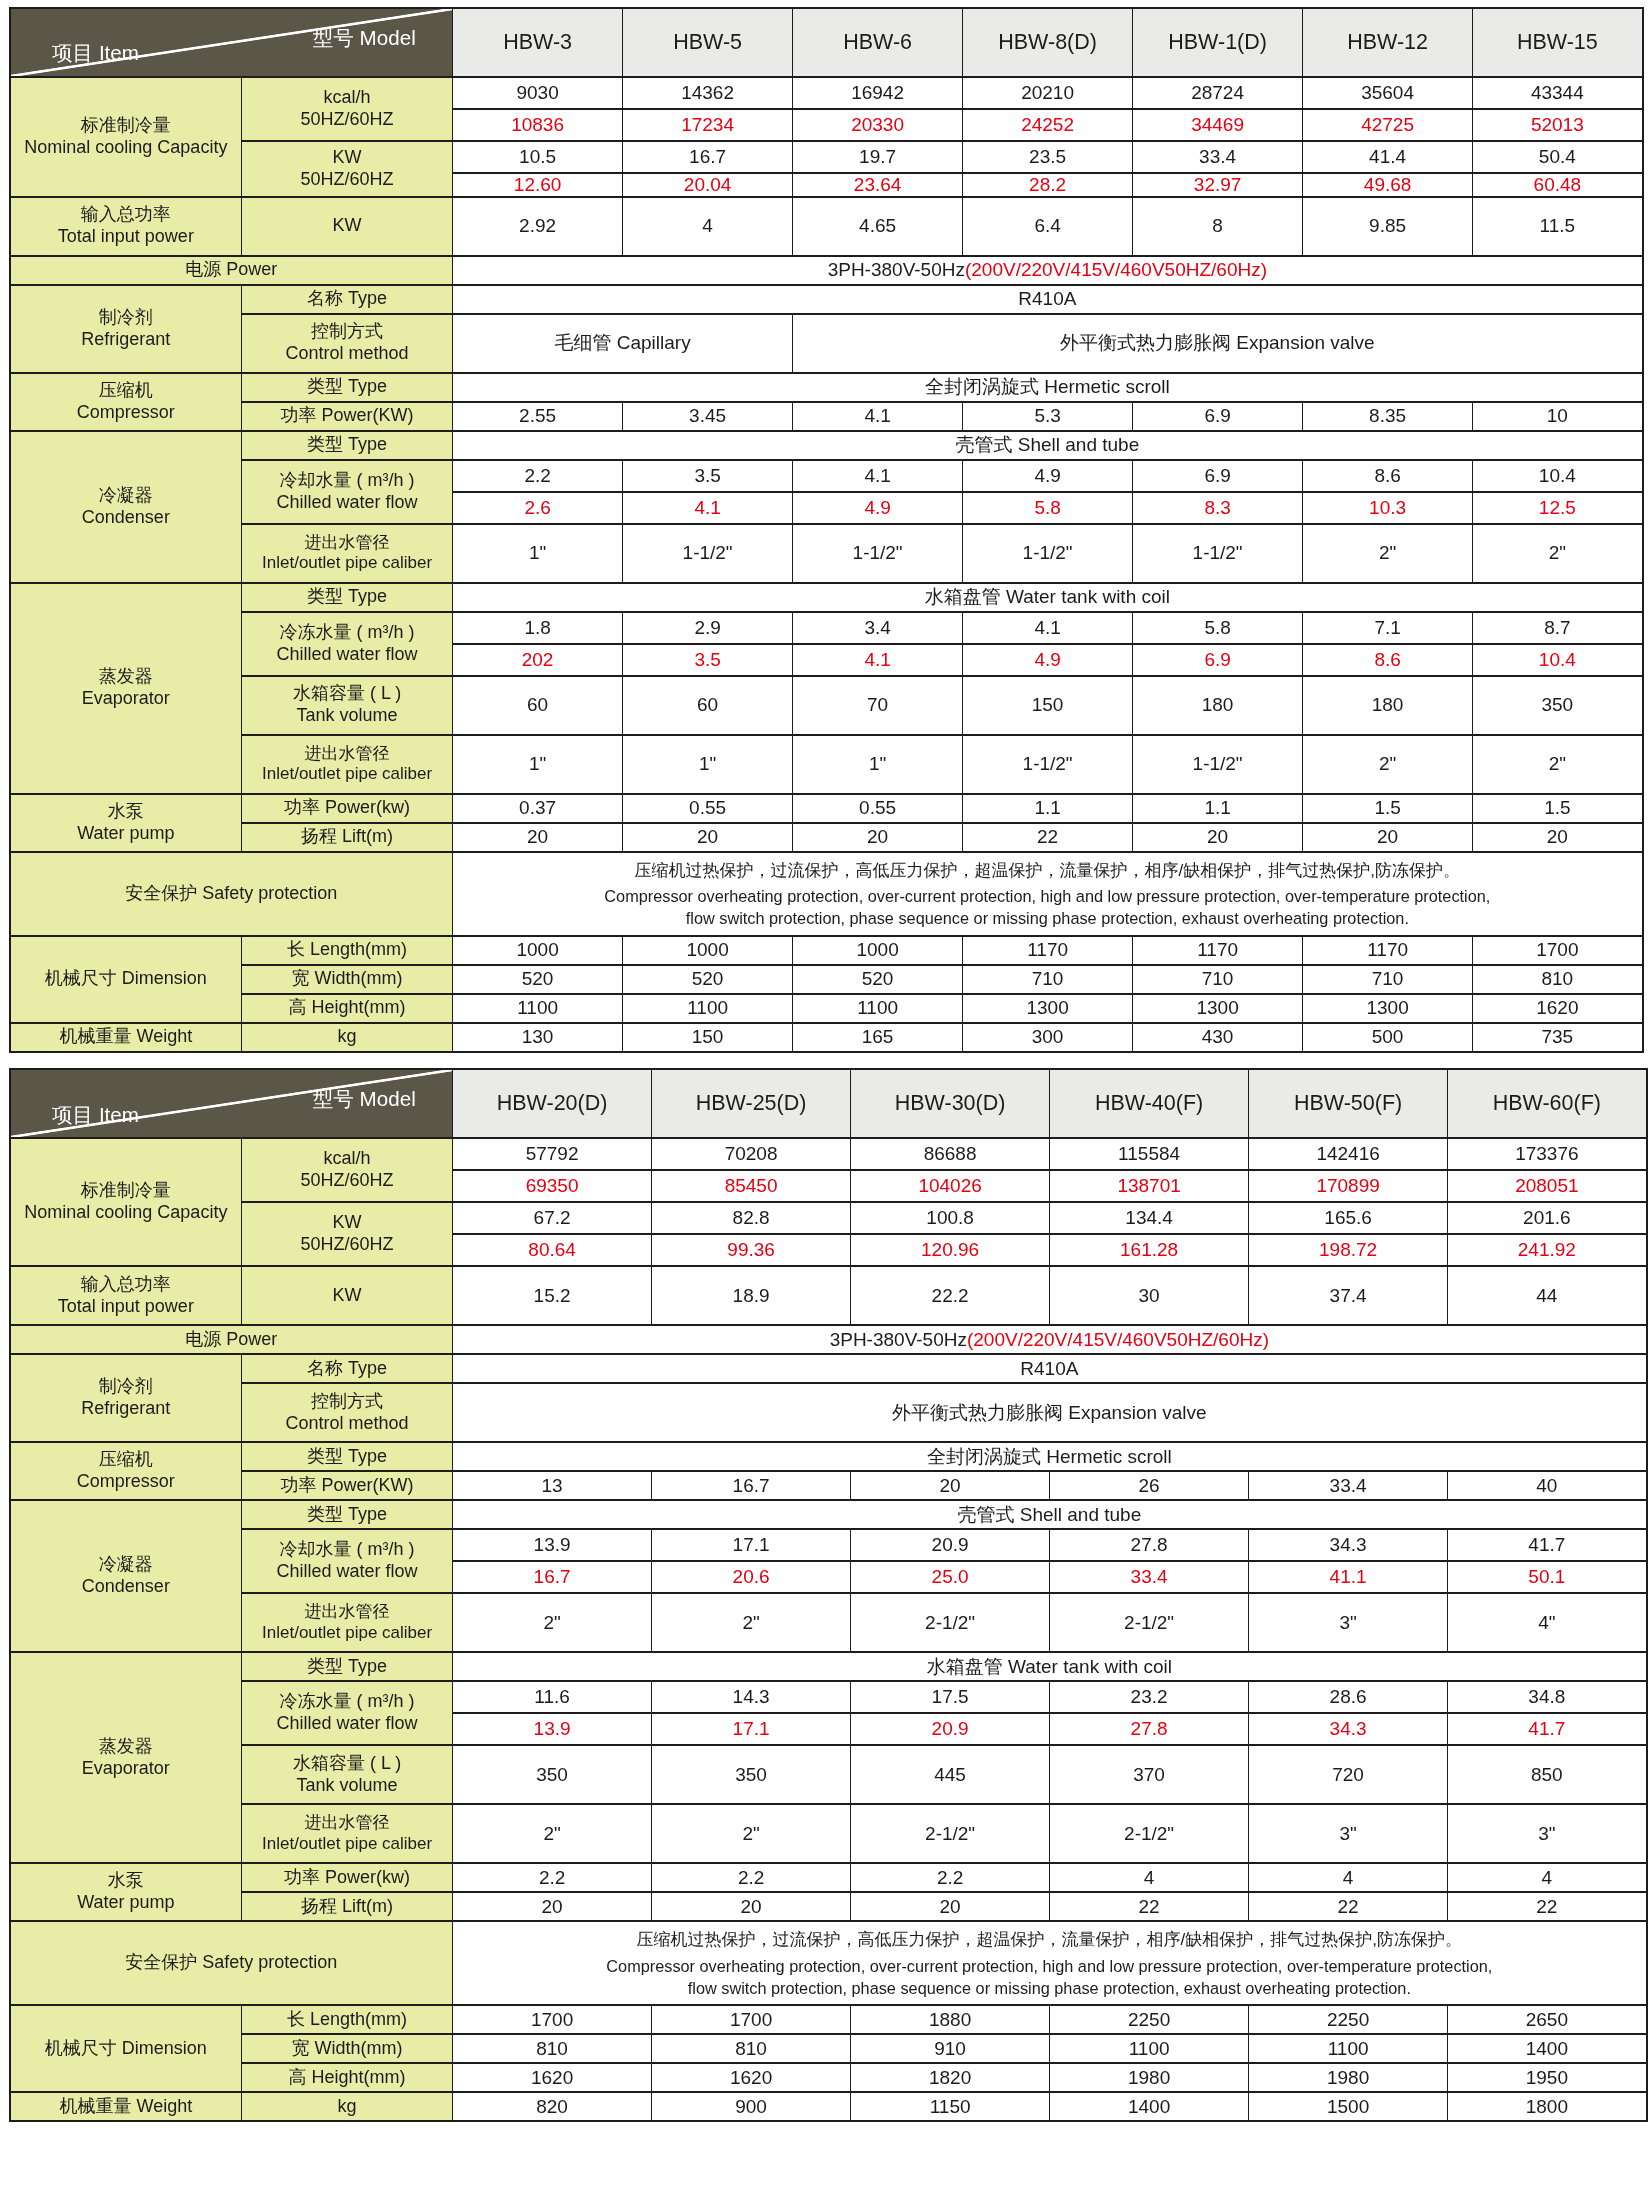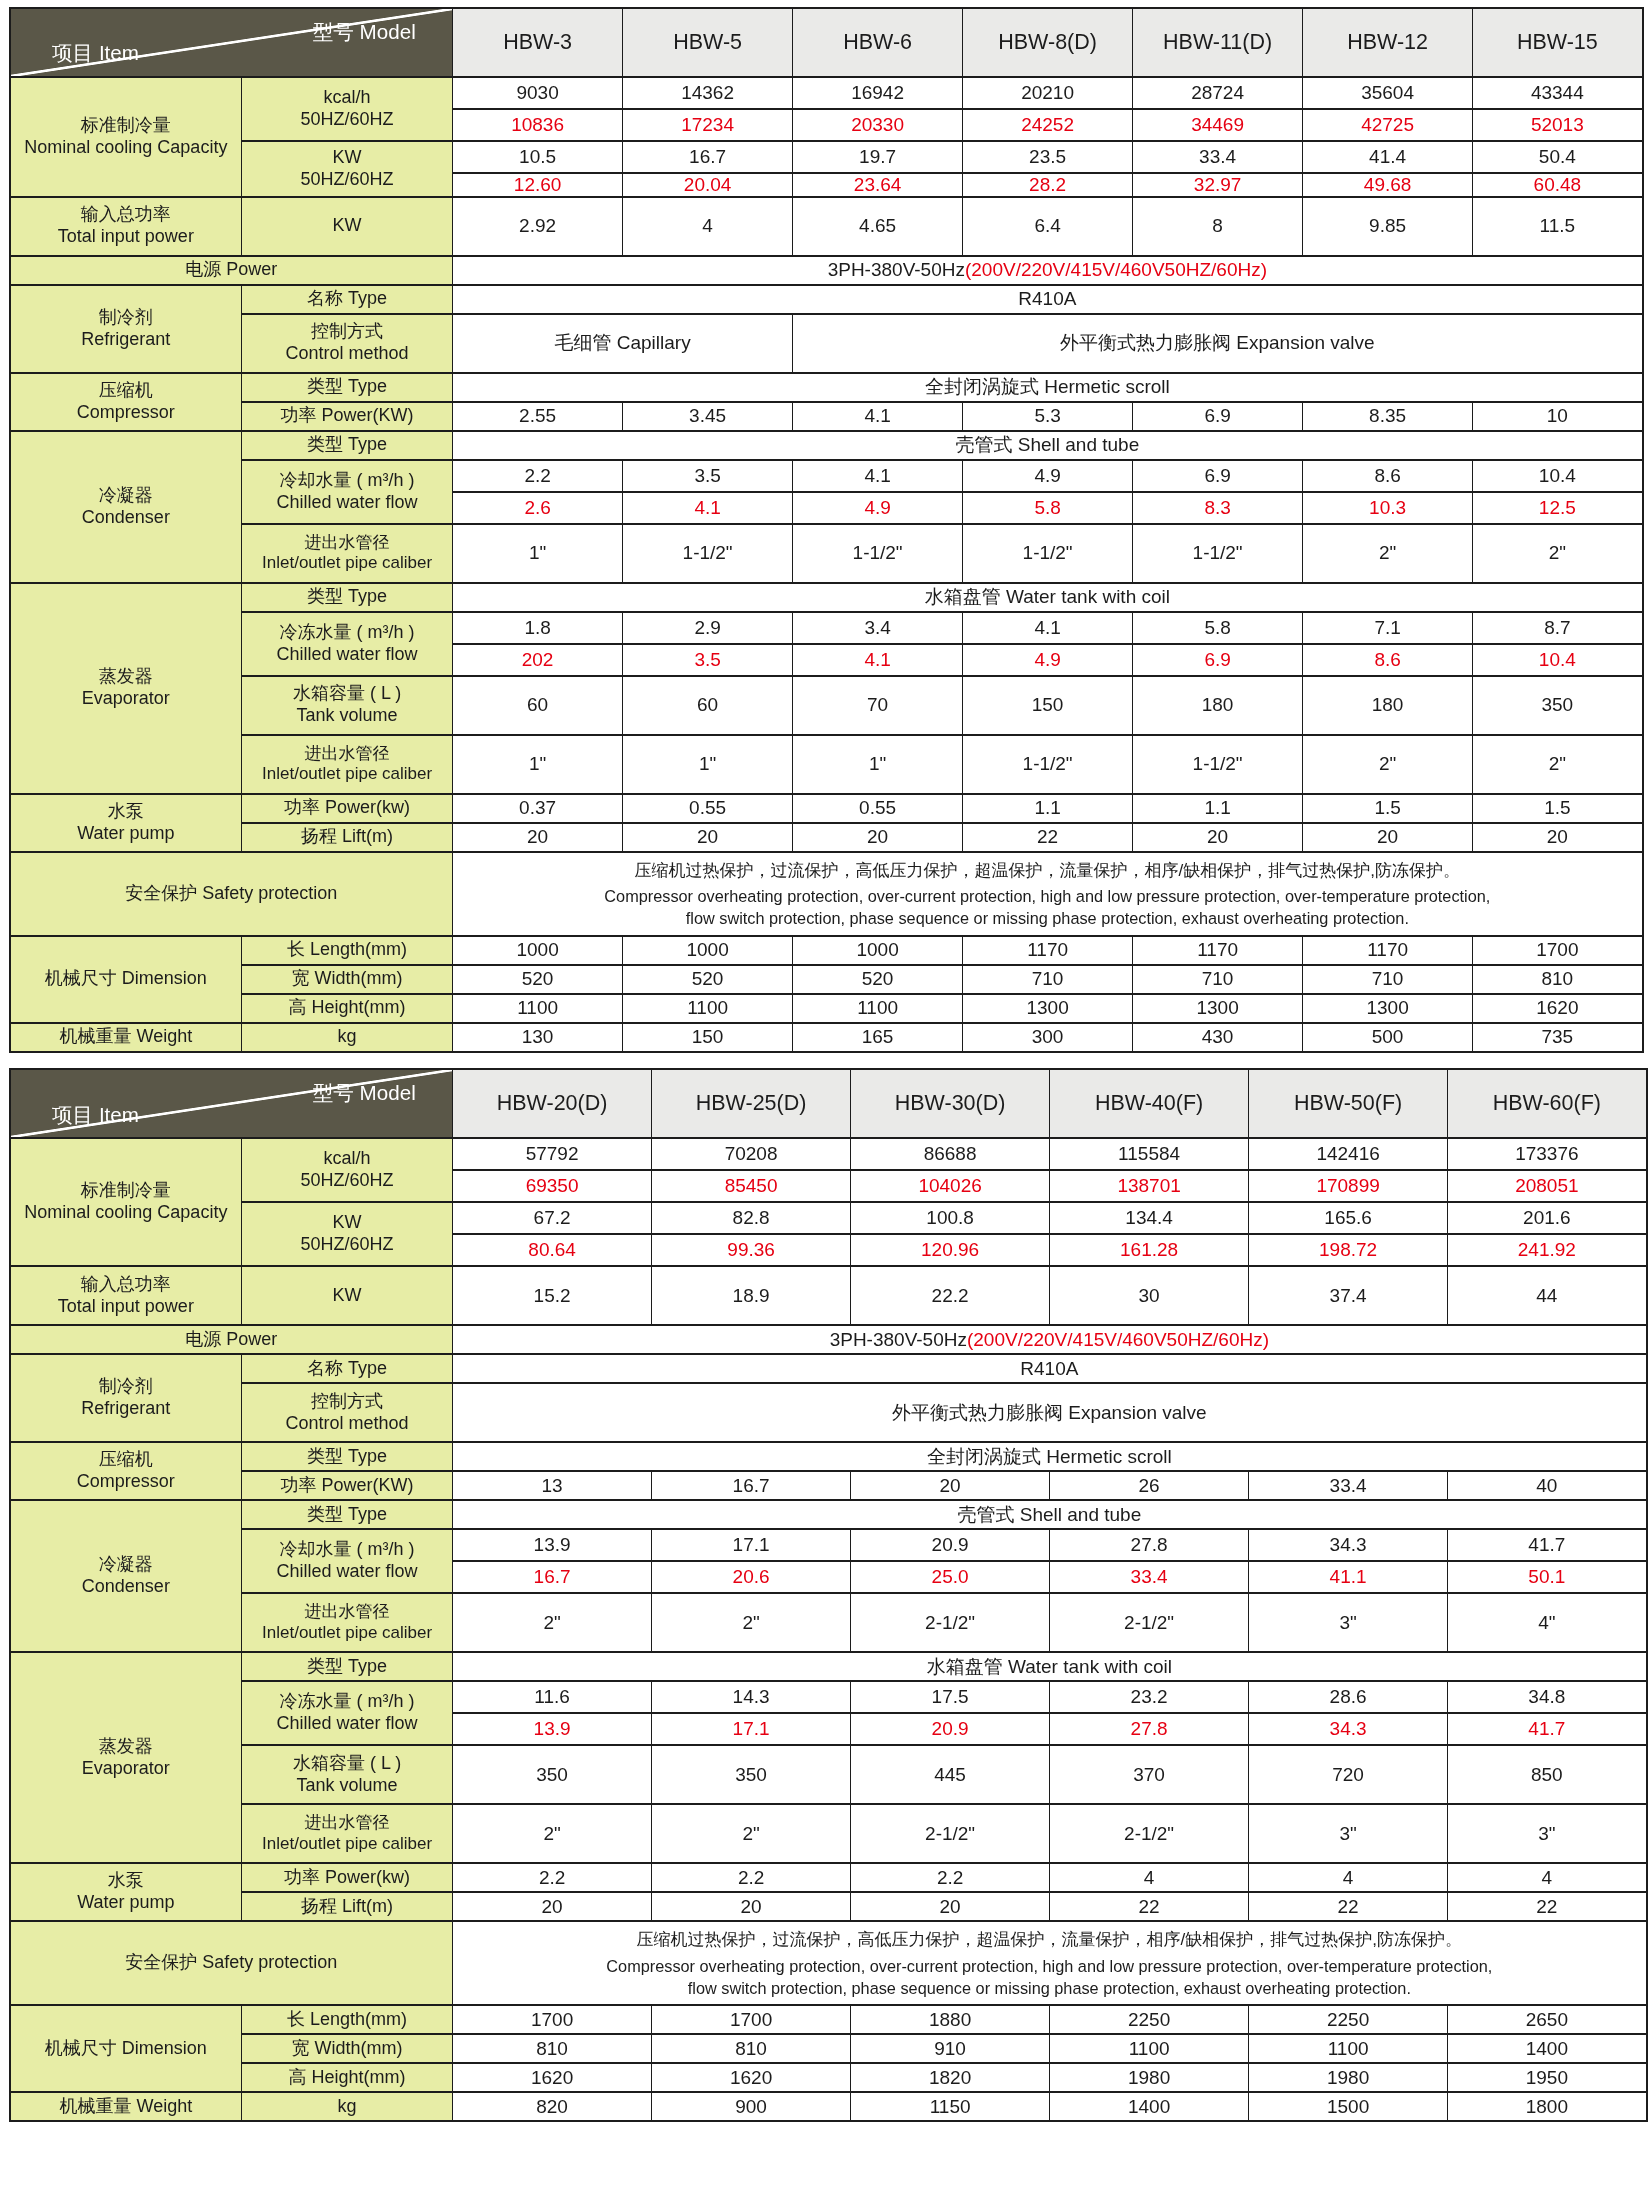--- a/index.html
+++ b/index.html
@@ -41,21 +41,21 @@
     padding:0;
     background-color:#5a5748;
     background-image:linear-gradient(to bottom right,
       rgba(0,0,0,0) calc(50% - 1.7px),
       #ffffff calc(50% - 0.9px),
       #ffffff calc(50% + 0.9px),
       rgba(0,0,0,0) calc(50% + 1.7px));
   }
   .corner-box{position:relative;width:100%;height:65px;}
   .corner-box .corner-model{
-    position:absolute;top:8px;right:33px;color:#ffffff;font-size:20.6px;text-align:right;
+    position:absolute;top:14px;right:33px;color:#ffffff;font-size:20.6px;text-align:right;
   }
   .corner-box .corner-item{
     position:absolute;bottom:7.7px;left:38px;color:#ffffff;font-size:20.6px;
   }
   .c-safety .zh{display:block;font-size:17px;margin-bottom:3.4px;}
   .c-safety .en{display:block;font-size:16.3px;line-height:1.35;white-space:pre-line;}
 </style>
 </head>
 <body>
 
@@ -78,21 +78,21 @@
             <td colspan="2" class="c-corner">
               <div class="corner-box">
                 <span class="corner-model">型号 Model</span>
                 <span class="corner-item">项目 Item</span>
               </div>
             </td>
             <th class="c-mod">HBW-3</th>
             <th class="c-mod">HBW-5</th>
             <th class="c-mod">HBW-6</th>
             <th class="c-mod">HBW-8(D)</th>
-            <th class="c-mod">HBW-11(D)</th>
+            <th class="c-mod">HBW-1(D)</th>
             <th class="c-mod">HBW-12</th>
             <th class="c-mod">HBW-15</th>
           </tr>
         </thead>
         <tbody>
           <tr style="height: 32px;">
             <td class="c-item" rowspan="4">标准制冷量
 Nominal cooling Capacity</td>
             <td class="c-sub" rowspan="2">kcal/h
 50HZ/60HZ</td>

